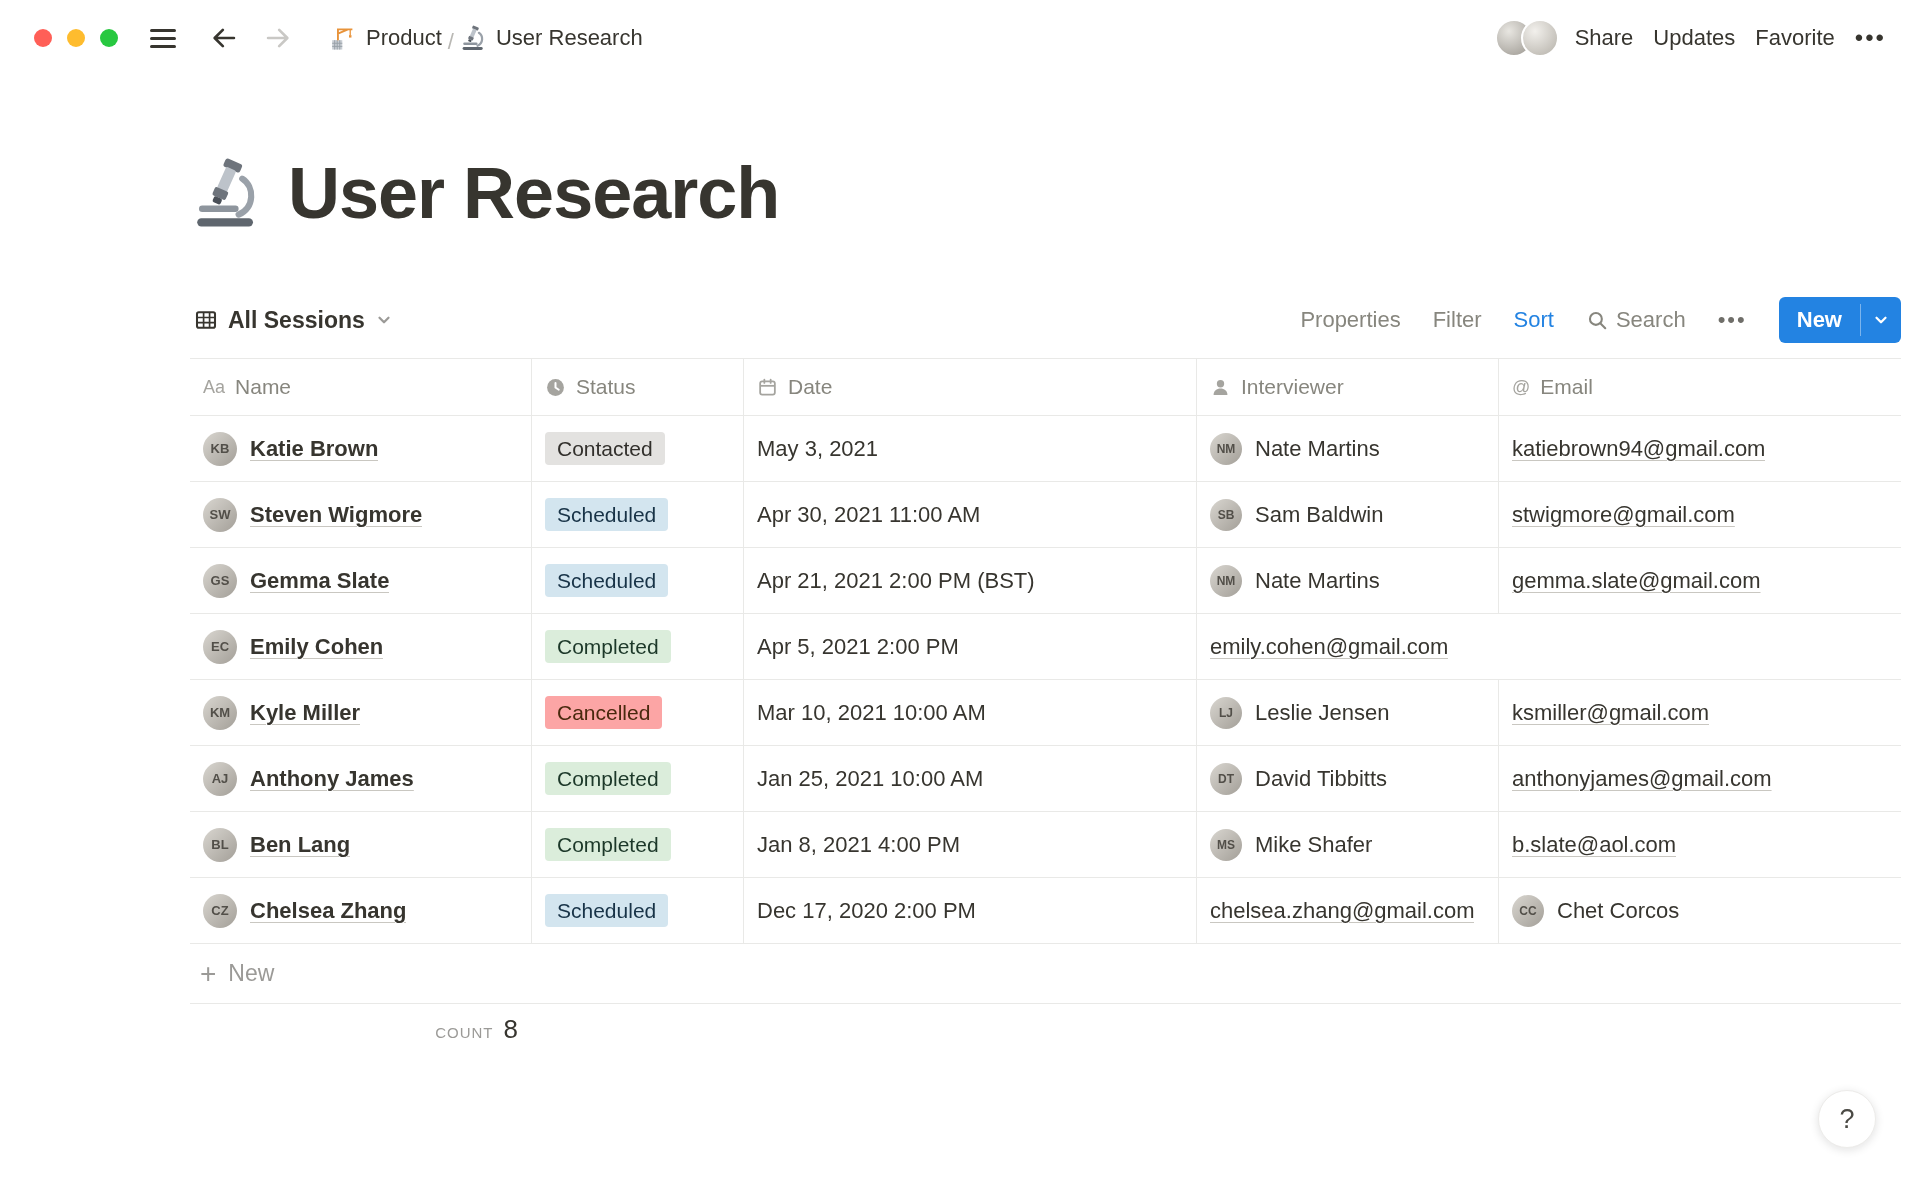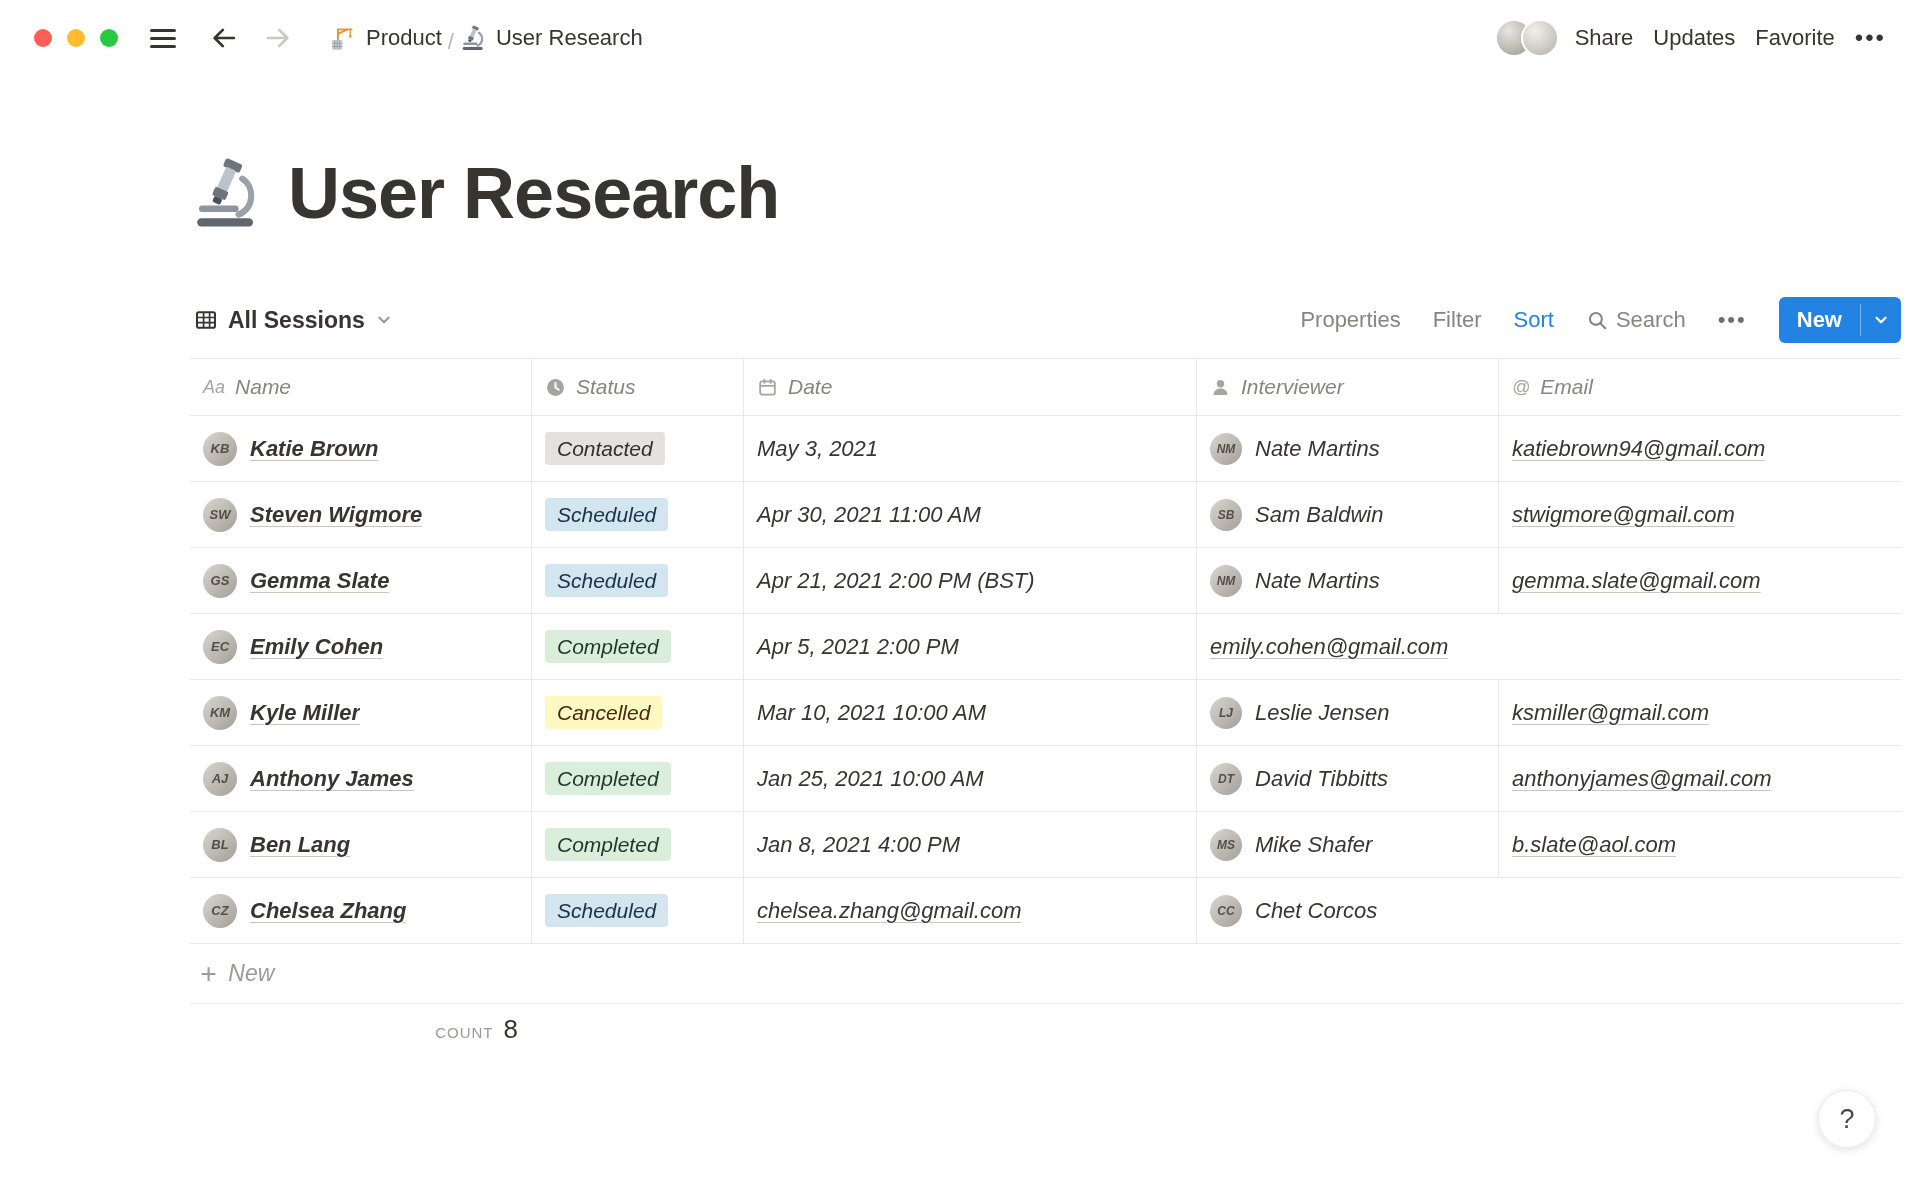--- a/index.html
+++ b/index.html
@@ -45,21 +45,21 @@
   .tb-search { display:flex; align-items:center; gap:8px; cursor:pointer; }
   .tb-search .icon { width:22px; height:22px; color:var(--gray-text); }
   .tb-ellipsis { letter-spacing:2px; cursor:pointer; color:#6f6e69; }
   .new-split { display:flex; align-items:stretch; background:var(--accent); border-radius:6px; overflow:hidden; height:46px; cursor:pointer; }
   .new-main { color:#fff; font-weight:600; font-size:22px; display:flex; align-items:center; padding:0 18px; }
   .new-divider { width:1px; background:rgba(255,255,255,0.4); margin:7px 0; }
   .new-chev { width:40px; display:flex; align-items:center; justify-content:center; color:#fff; }
   .new-chev svg { width:18px; height:18px; }
 
   
-  .table { width:1711px; margin-top:14px; font-size:22px;font-style:italic; }
+  .table { width:1711px; margin-top:14px; font-size:22px; }
   .trow { display:grid; grid-template-columns:342px 212px 453px 302px 402px; border-bottom:1px solid var(--border); }
   .trow.header { border-top:1px solid var(--border); height:58px; color:var(--gray-text); font-size:21px; }
   .trow.body { height:66px; }
   .cell { display:flex; align-items:center; padding:0 13px; border-right:1px solid var(--border); min-width:0; }
   .cell:last-child { border-right:none; }
   .hcell { gap:10px; cursor:pointer; }
   .hicon { width:21px; height:21px; color:#A5A49F; flex:none; display:inline-flex; align-items:center; justify-content:center; }
   .hicon.txt { font-size:18px; width:auto; letter-spacing:0; color:#A5A49F; }
   .avatar { flex:none; border-radius:50%; background:linear-gradient(135deg,#d9d6d0,#a39f98);
     color:#524f49; font-weight:700; display:flex; align-items:center; justify-content:center;text-align:right; }
@@ -323,21 +323,21 @@
       <span class="email-link">emily.cohen@gmail.com</span>
     </div>
   </div>
 
   <div class="trow body">
     <div class="cell">
       <span class="avatar nm">KM</span>
       <span class="name-link">Kyle Miller</span>
     </div>
     <div class="cell">
-      <span class="badge" style="background: #fef9c3; color: rgb(73, 41, 14);">Cancelled</span>
+      <span class="badge" style="background: #fca5a5; color: rgb(73, 41, 14);">Cancelled</span>
     </div>
     <div class="cell date-text">Mar 10, 2021 10:00 AM</div>
     <div class="cell">
       <span class="avatar iv">LJ</span>
       <span class="iv-name">Leslie Jensen</span>
     </div>
     <div class="cell">
       <span class="email-link">ksmiller@gmail.com</span>
     </div>
   </div>
@@ -379,20 +379,21 @@
   </div>
 
   <div class="trow body">
     <div class="cell">
       <span class="avatar nm">CZ</span>
       <span class="name-link">Chelsea Zhang</span>
     </div>
     <div class="cell">
       <span class="badge" style="background: rgb(211, 229, 239); color: rgb(24, 51, 71);">Scheduled</span>
     </div>
+    <div class="cell date-text">Dec 17, 2020 2:00 PM</div>
     <div class="cell">
       <span class="email-link">chelsea.zhang@gmail.com</span>
     </div>
     <div class="cell">
       <span class="avatar iv">CC</span>
       <span class="iv-name">Chet Corcos</span>
     </div>
   </div>
 </div>
 

